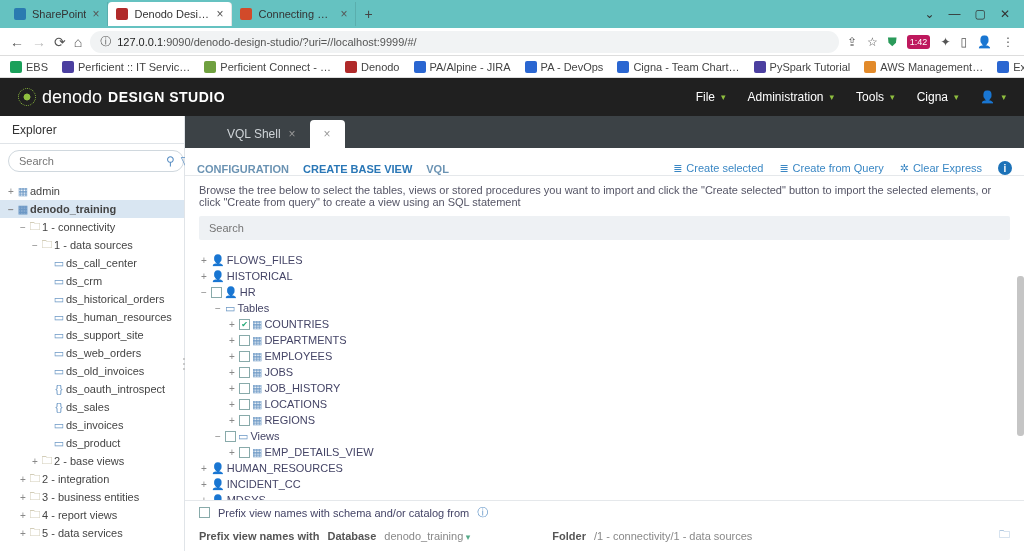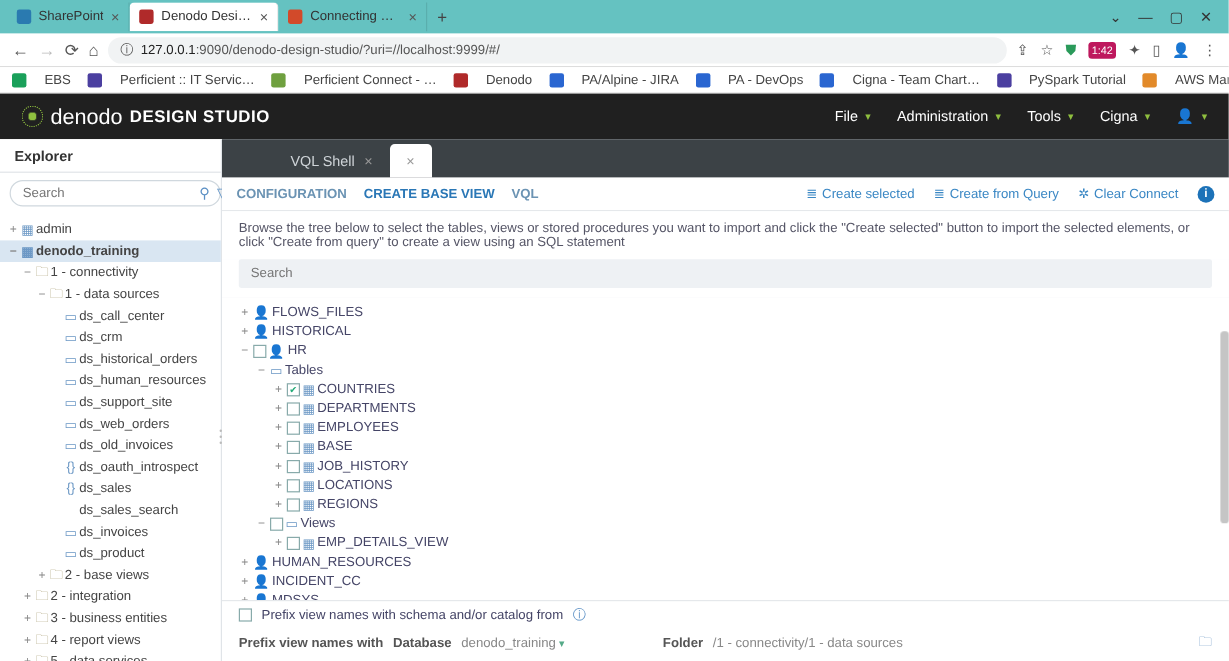--- a/index.html
+++ b/index.html
@@ -12,63 +12,63 @@
 .btab .fav { width: 12px; height: 12px; border-radius: 2px; }
 .btab .title { white-space: nowrap; overflow: hidden; text-overflow: ellipsis; flex:1; }
 .btab .close { color:#555; font-size:12px; }
 .win-controls { margin-left:auto; display:flex; gap:14px; padding-right:14px; color:#333; }
 .addr-row { height: 28px; display:flex; align-items:center; gap:8px; padding: 0 10px; border-bottom:1px solid #ddd; background:#fff; }
 .addr-row .navbtn { color:#555; font-size:14px; }
 .addr-bar { flex:1; display:flex; align-items:center; gap:6px; background:#f1f3f4; border-radius:14px; height:22px; padding:0 10px; font-size:11px; color:#555; }
 .addr-actions { display:flex; gap:10px; color:#555; }
 .addr-actions .cal { background:#be185d; color:#fff; border-radius:3px; padding:0 3px; font-size:9px; line-height:14px; }
 .bookmarks { height:22px; display:flex; align-items:center; gap:14px; padding:0 10px; font-size:11px; color:#444; background:#fff; border-bottom:1px solid #ddd; overflow:hidden; }
-.bookmarks .bm { display:flex; align-items:center; gap:15px; white-space:nowrap; }
+.bookmarks .bm { display:flex; align-items:center; gap:4px; white-space:nowrap; }
 .bm .dot { width:12px; height:12px; border-radius:2px; }
 
 
 .app-header { height: 38px; background: #202020; color:#fff; display:flex; align-items:center; padding:0 18px; }
 .brand { display:flex; align-items:center; gap:6px; }
 .brand .logo { width:18px; height:18px; background: radial-gradient(circle,#8fbf3f 30%, transparent 32%), #202020; border:1px dotted #8fbf3f; border-radius:50%; }
 .brand .b1 { font-weight:300; font-size:18px; }
 .brand .b2 { font-weight:700; font-size:14px; letter-spacing:0.5px; }
 .top-menu { margin-left:auto; display:flex; gap:22px; font-size:12px; }
 .top-menu .mi { display:flex; align-items:center; gap:4px; }
 .caret::after { content:"▾"; font-size:9px; color:#8fbf3f; margin-left:2px; }
 
 
 .workspace { display:flex; height: calc(551px - 28px - 28px - 22px - 38px); }
 .sidebar { width: 185px; border-right:1px solid #e0e4e8; display:flex; flex-direction:column; background:#fff; position:relative; }
-.side-head { height:28px; display:flex; align-items:center; padding:12px 12px; font-weight:700; font-size:12px; border-bottom:1px solid #e0e4e8; }
+.side-head { height:28px; display:flex; align-items:center; padding:12px 12px; font-weight:400; font-size:12px; border-bottom:1px solid #e0e4e8; }
 .side-search { padding:6px 8px; display:flex; gap:6px; align-items:center; }
 .side-search input { flex:1; border:1px solid #d0d8de; border-radius:12px; height:22px; padding:0 22px 0 10px; font-size:11px; color:#888; }
 .side-search .sicon { position:relative; margin-left:-24px; color:#5a8fc4; font-size:12px; }
 .side-tools { display:flex; gap:6px; color:#5a8fc4; font-size:12px; padding-right:2px; }
 .tree { flex:1; overflow:auto; font-size:11px; color:#444; padding:4px 0; }
 .tnode { display:flex; align-items:center; height:18px; white-space:nowrap; }
 .tnode .tg { width:10px; text-align:center; color:#888; font-size:10px; }
 .tnode .ico { width:14px; text-align:center; color:#6c98c5; font-size:11px; }
 .tnode.fldr .ico { color:#aca27a; }
 .tnode.sel { background:#d9e6f2; }
 .tnode.bold { font-weight:600; }
 .pad0 { padding-left:6px; } .pad1 { padding-left:18px; } .pad2 { padding-left:30px; } .pad3 { padding-left:42px; }
 
 .drag-handle { position:absolute; right:-6px; top:50%; width:12px; height:60px; display:flex; flex-direction:column; justify-content:center; align-items:center; color:#bbb; gap:3px; }
 .drag-handle span { width:2px; height:2px; background:#bbb; border-radius:50%; }
 
 .main { flex:1; display:flex; flex-direction:column; min-width:0; background:#f6f8fa; position:relative; }
 .content-scroll { position:absolute; right:0; top:120px; bottom:20px; width:7px; background:transparent; }
 .content-scroll .thumb { position:absolute; top:40px; width:7px; height:160px; background:#c5c5c5; border-radius:3px; }
 
-.tabrow { height:32px; background:#3c4246; display:flex; align-items:flex-end; padding-left:43px; }
+.tabrow { height:32px; background:#3c4246; display:flex; align-items:flex-end; padding-left:28px; }
 .tab { height:28px; display:flex; align-items:center; padding:0 14px; font-size:12px; gap:8px; color:#cfd4d8; }
 .tab.active { background:#fff; color:#333; border-radius:4px 4px 0 0; }
 .tab .tx { color:#999; font-size:12px; }
 
-.subnav { height:28px; display:flex; align-items:center; padding:0 12px; gap:14px; background:#fff; border-bottom:1px solid #e5e8eb; }
+.subnav { height:28px; display:flex; align-items:flex-end; padding:0 12px; gap:14px; background:#fff; border-bottom:1px solid #e5e8eb; }
 .subnav .sn { font-size:11px; font-weight:700; color:#2a77b6; }
 .subnav .sn.dim { color:#6b93b3; font-weight:600; }
 .subnav .actions { margin-left:auto; display:flex; gap:16px; font-size:11px; color:#3a87c4; align-items:center; }
 .subnav .actions .a { display:flex; align-items:center; gap:4px; }
 .subnav .info { width:14px;height:14px;border-radius:50%;background:#1c72b8;color:#fff;display:flex;align-items:center;justify-content:center;font-size:10px;font-weight:700; }
 
 .instr { font-size:11px; color:#556; padding:8px 14px; background:#fff; }
 .msearch-wrap { padding:0 14px 8px; background:#fff; }
 .msearch { width:100%; height:24px; background:#eef1f4; border:none; padding:0 10px; font-size:11px; color:#999; border-radius:2px; }
 
@@ -273,25 +273,20 @@
         </div>
         <div class="tnode pad3">
           <span class="tg"></span>
           <span class="ico">{}</span>
           <span>ds_oauth_introspect</span>
         </div>
         <div class="tnode pad3">
           <span class="tg"></span>
           <span class="ico">{}</span>
           <span>ds_sales</span>
-        </div>
-        <div class="tnode pad3">
-          <span class="tg"></span>
-          <span class="ico"></span>
-          <span>ds_sales_search</span>
         </div>
         <div class="tnode pad3">
           <span class="tg"></span>
           <span class="ico">▭</span>
           <span>ds_invoices</span>
         </div>
         <div class="tnode pad3">
           <span class="tg"></span>
           <span class="ico">▭</span>
           <span>ds_product</span>
@@ -347,21 +342,21 @@
         <span class="a">
             <span>≣</span>
             <span>Create selected</span>
           </span>
         <span class="a">
             <span>≣</span>
             <span>Create from Query</span>
           </span>
         <span class="a">
             <span>✲</span>
-            <span>Clear Connect</span>
+            <span>Clear Express</span>
           </span>
         <span class="info">i</span>
       </div>
     </div>
     <div class="instr">Browse the tree below to select the tables, views or stored procedures you want to import and click the "Create selected" button to import the selected elements, or click "Create from query" to create a view using an SQL statement</div>
     <div class="msearch-wrap">
       <input class="msearch" placeholder="Search" style="">
     </div>
     <div class="mtree" id="mtree">
         <div class="mrow mpad0">
@@ -400,21 +395,21 @@
         <div class="mrow mpad2">
           <span class="tg">+</span>
           <span class="cb"></span>
           <span class="tbl">▦</span>
           <span>EMPLOYEES</span>
         </div>
         <div class="mrow mpad2">
           <span class="tg">+</span>
           <span class="cb"></span>
           <span class="tbl">▦</span>
-          <span>BASE</span>
+          <span>JOBS</span>
         </div>
         <div class="mrow mpad2">
           <span class="tg">+</span>
           <span class="cb"></span>
           <span class="tbl">▦</span>
           <span>JOB_HISTORY</span>
         </div>
         <div class="mrow mpad2">
           <span class="tg">+</span>
           <span class="cb"></span>

